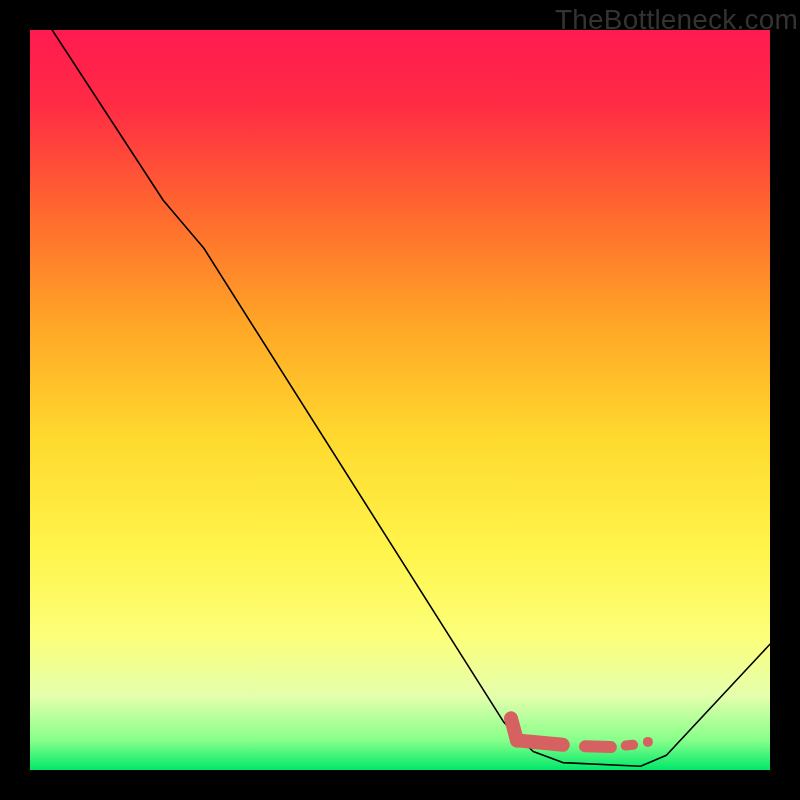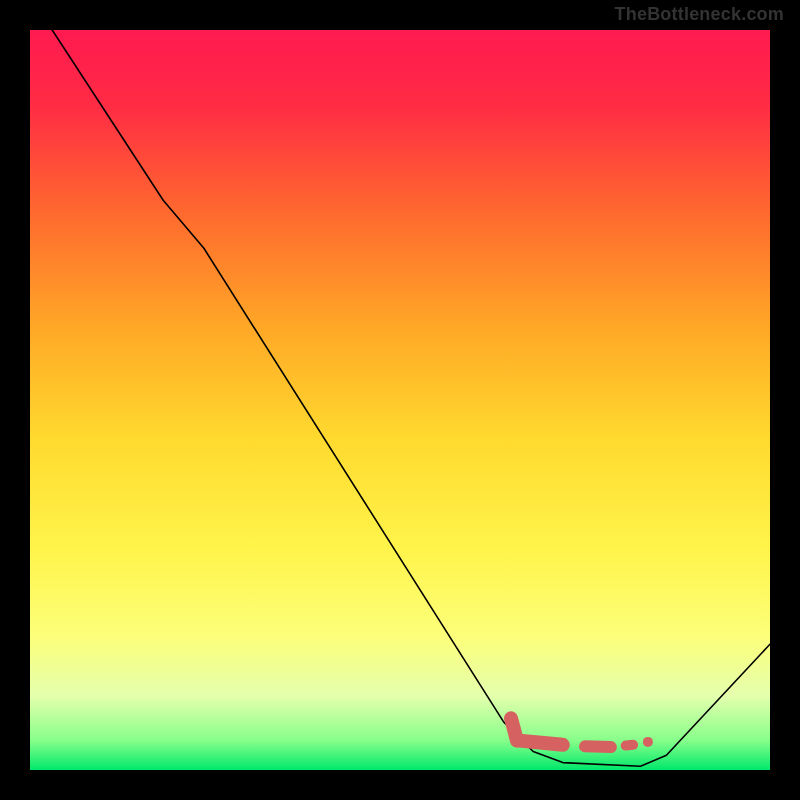--- a/index.html
+++ b/index.html
@@ -12,24 +12,24 @@
     font-family: Arial, sans-serif;
   }
   .container {
     position: relative;
     width: 800px;
     height: 800px;
   }
   .watermark {
     position: absolute;
     top: 4px;
-    right: 16px;
+    right: 2px;
     color: #333;
-    font-size: 18px;
-    font-weight: bold;
+    font-size: 28px;
+    font-weight: normal;
     z-index: 10;
     letter-spacing: 0.2px;
   }
   .plot {
     position: absolute;
     left: 30px;
     top: 30px;
     width: 740px;
     height: 740px;
   }

